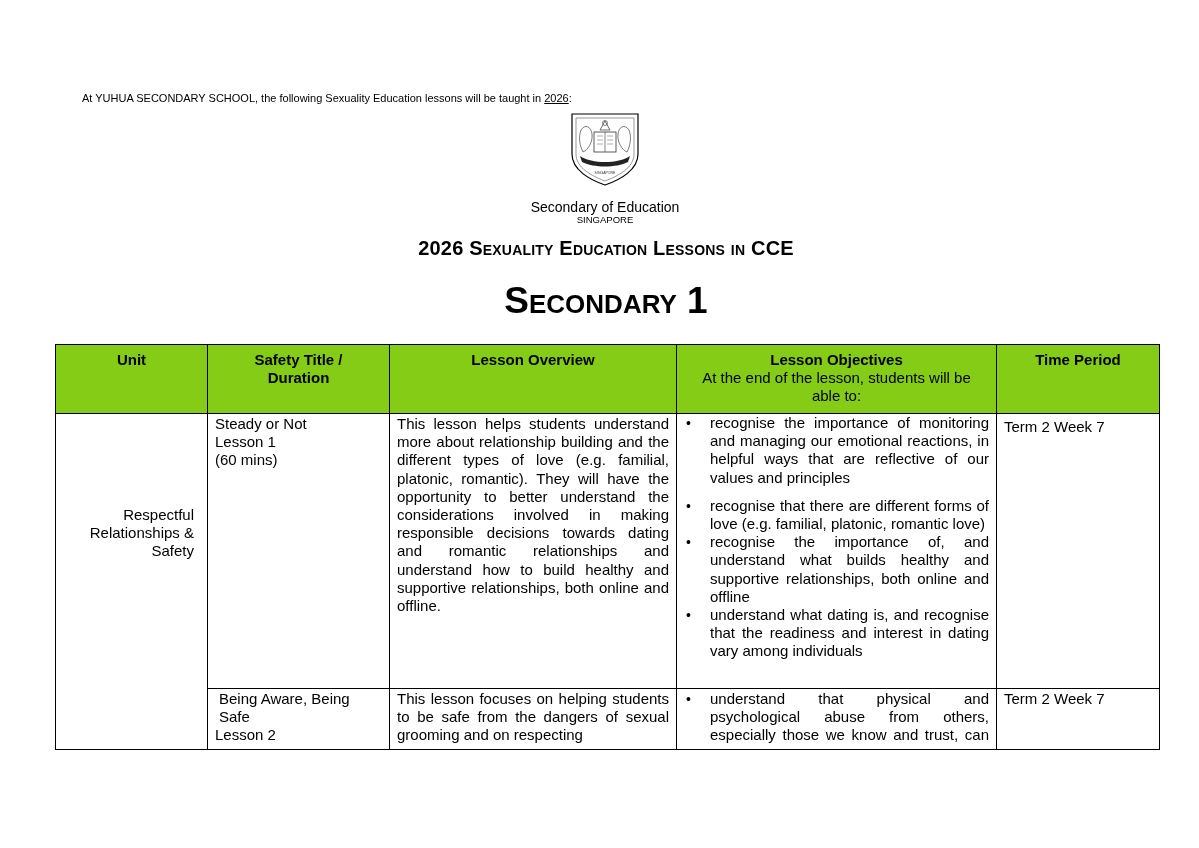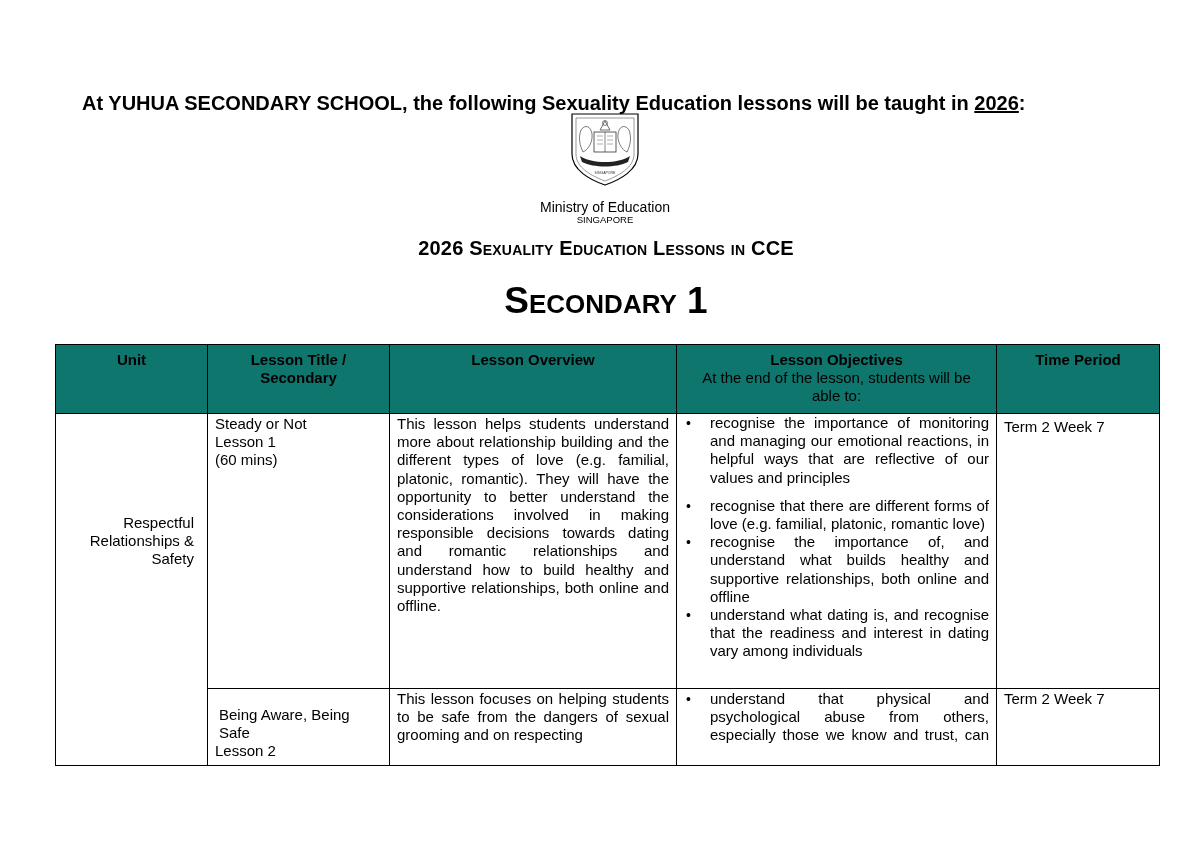--- a/index.html
+++ b/index.html
@@ -1,27 +1,27 @@
 <!DOCTYPE html>
 <html><head>
 <meta charset="utf-8">
 <style>
   html, body { margin:0; padding:0; background:#ffffff; }
   body { width:1199px; height:848px; position:relative; overflow:hidden;
          font-family:"Liberation Sans", sans-serif; color:#000; }
-  .intro { position:absolute; left:82px; top:92px; font-size:20px; font-weight:bold; white-space:nowrap; }
+  .intro { position:absolute; left:82px; top:92px; font-size:11px; font-weight:normal; white-space:nowrap; }
   .intro u { text-decoration:underline; }
   .crest { position:absolute; left:568px; top:110px; width:74px; height:76px; }
   .moe { position:absolute; left:505px; top:199px; width:200px; text-align:center; font-size:14px; line-height:16px; }
   .moe .sg { font-size:9.5px; line-height:10px; }
   .title1 { position:absolute; left:0; width:1212px; top:237px; text-align:center; font-size:20px; font-weight:bold; font-variant:small-caps; letter-spacing:0.2px; }
   .title2 { position:absolute; left:0; width:1212px; top:280px; text-align:center; font-size:37px; font-weight:bold; font-variant:small-caps; }
   table { position:absolute; left:55px; top:344px; border-collapse:collapse; table-layout:fixed; width:1104px; font-size:15px; }
   th, td { border:1.5px solid #000; vertical-align:top; padding:4px 7px; line-height:18.2px; }
-  th { background:#0f766e; font-weight:bold; text-align:center; height:58px; padding-top:6px; }
+  th { background:#84cc16; font-weight:bold; text-align:center; height:58px; padding-top:6px; }
   th .sub { font-weight:normal; display:block; }
   td.center { }
   td.unit { vertical-align:middle; text-align:center; }
   td.just { text-align:justify; }
   ul { margin:0; padding:0 0 0 26px; list-style:none; }
   ul li { position:relative; text-align:justify; }
   ul li::before { content:"•"; position:absolute; left:-24px; top:0; font-size:14px; }
   tr.r1 td { height:266px; }
   tr.r2 td { height:50px; border-bottom:1.5px solid #000; }
 </style>
@@ -40,40 +40,40 @@
     <path d="M32 20 L37 11 L42 20 Z" fill="#fff" stroke="#333" stroke-width="0.7"></path>
     <circle cx="37" cy="13" r="2.5" fill="none" stroke="#333" stroke-width="0.6"></circle>
     <path d="M13 20 C17 14 23 16 24 24 C25 32 20 40 15 42 C12 36 10 28 13 20 Z" fill="none" stroke="#444" stroke-width="0.7"></path>
     <path d="M61 20 C57 14 51 16 50 24 C49 32 54 40 59 42 C62 36 64 28 61 20 Z" fill="none" stroke="#444" stroke-width="0.7"></path>
     <path d="M12 46 C24 54 50 54 62 46 L60 52 C48 58 26 58 14 52 Z" fill="#222"></path>
     <text x="37" y="64" font-size="3.5" text-anchor="middle" fill="#333" font-family="Liberation Sans, sans-serif">SINGAPORE</text>
   </svg>
 </div>
 
 <div class="moe">
-  <div>Ministry of Education</div>
+  <div>Secondary of Education</div>
   <div class="sg">SINGAPORE</div>
 </div>
 
 <div class="title1">2026 Sexuality Education Lessons in CCE</div>
 <div class="title2">Secondary 1</div>
 
 <table>
   <colgroup>
     <col style="width:152px">
       <col style="width:182px">
       <col style="width:287px">
       <col style="width:320px">
       <col style="width:163px">
   </colgroup>
   <thead>
     <tr>
       <th>Unit</th>
       <th>
-          <span style="display:block;padding:0 18px;">Lesson Title / Secondary</span>
+          <span style="display:block;padding:0 18px;">Safety Title / Duration</span>
         </th>
       <th>Lesson Overview</th>
       <th>
         <span style="display:block">Lesson Objectives</span>
         <span class="sub" style="padding:0 12px">At the end of the lesson, students will be able to:</span>
       </th>
       <th>Time Period</th>
     </tr>
   </thead>
   <tbody>
@@ -91,21 +91,21 @@
         <ul>
           <li>recognise the importance of monitoring and managing our emotional reactions, in helpful ways that are reflective of our values and principles</li>
           <li style="margin-top:10px">recognise that there are different forms of love (e.g. familial, platonic, romantic love)</li>
           <li>recognise the importance of, and understand what builds healthy and supportive relationships, both online and offline</li>
           <li>understand what dating is, and recognise that the readiness and interest in dating vary among individuals</li>
         </ul>
       </td>
       <td class="center">Term 2 Week 7</td>
     </tr>
     <tr class="r2">
-      <td class="center" style="padding-top:17px">
+      <td class="center" style="padding-top:1px">
         <div style="padding:0 4px">Being Aware, Being Safe</div>
         <div>Lesson 2</div>
       </td>
       <td class="just" style="padding-top:1px">This lesson focuses on helping students to be safe from the dangers of sexual grooming and on respecting</td>
       <td style="padding-top:1px">
         <ul>
           <li style="text-align-last:justify">understand that physical and psychological abuse from others, especially those we know and trust, can</li>
         </ul>
       </td>
       <td class="center" style="padding-top:1px">Term 2 Week 7</td>

